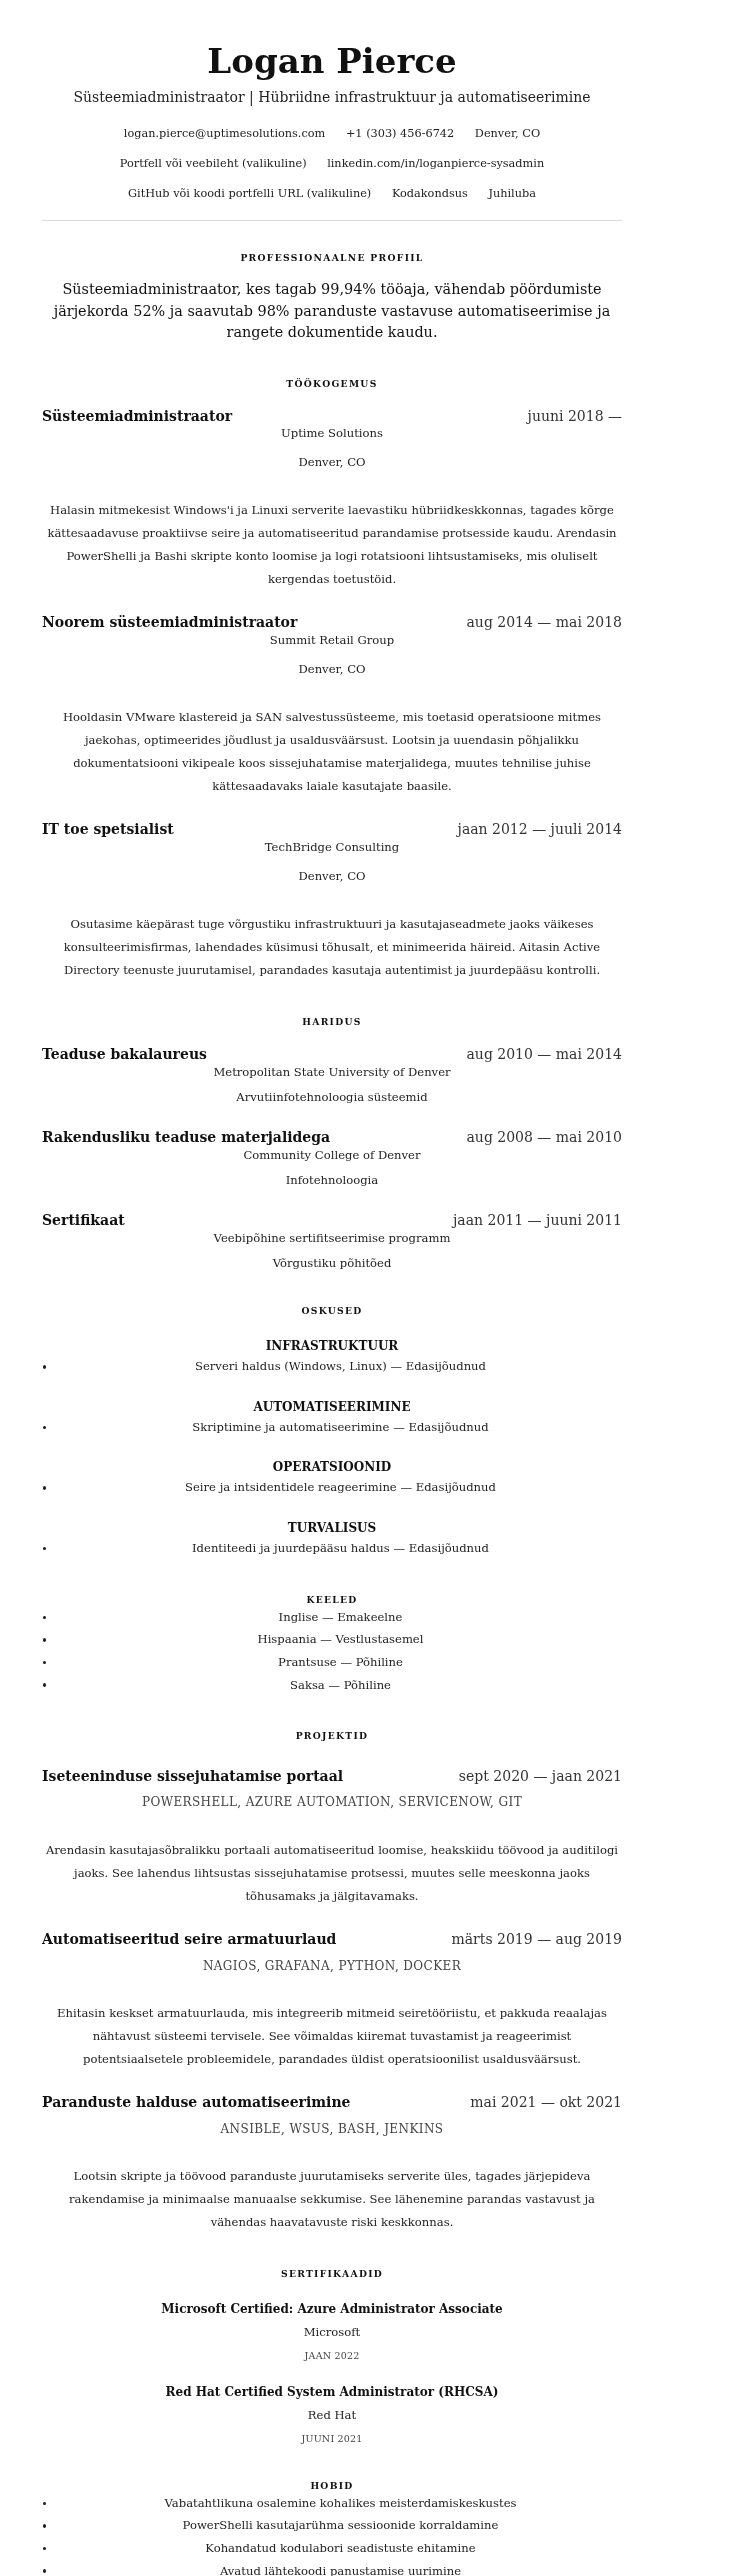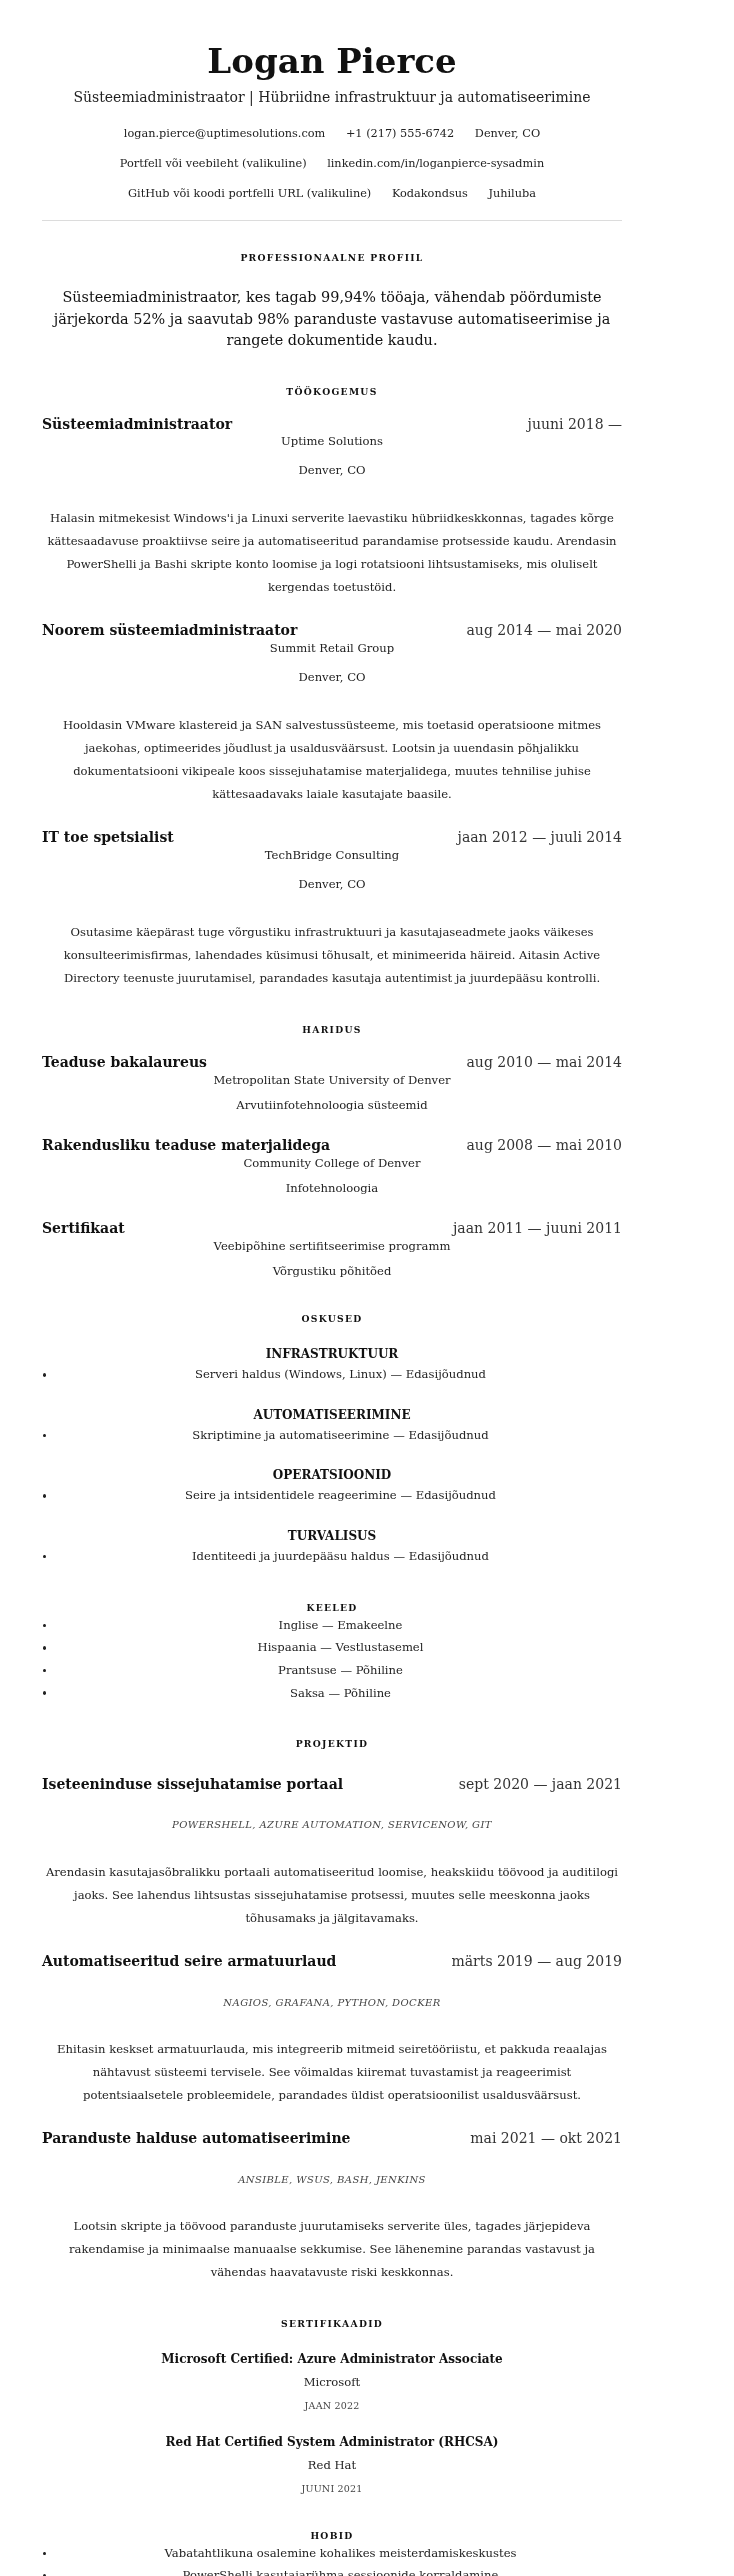--- a/index.html
+++ b/index.html
@@ -47,21 +47,21 @@
     letter-spacing: 1.3px;
     text-transform: uppercase;
     color: #111;
     margin: 0;
     line-height: 12.2px;
   }
   .sec-profile { margin-top: 31px; }
   .profile-text {
     font-size: 14.4px;
     line-height: 21.4px;
-    margin: 23px 0 0 0;
+    margin: 15px 0 0 0;
     color: #111;
   }
   .sec { margin-top: 34px; }
   .entry { position: relative; }
   .entry-head {
     display: flex;
     justify-content: space-between;
     align-items: baseline;
   }
   .entry-title {
@@ -126,27 +126,26 @@
     width: 3.1px;
     height: 3.7px;
     border-radius: 50%;
     background: #222;
   }
   .skill-list { margin-top: 9.8px; }
   .lang-list { margin-top: 8.6px; }
   .proj-entry { margin-top: 24.5px; }
   .proj-entry + .proj-entry { margin-top: 22px; }
   .proj-tech {
-    font-size: 10px;
+    font-size: 12px;
     letter-spacing: 0.4px;
     text-transform: uppercase;
     color: #444;
     line-height: 13.5px;
-    margin-top: 24px;
-    font-style: italic;
+    margin-top: 10px;
   }
   .cert-entry { margin-top: 21px; }
   .cert-entry + .cert-entry { margin-top: 21px; }
   .cert-title {
     font-size: 12px;
     font-weight: bold;
     line-height: 17px;
     color: #111;
   }
   .cert-issuer {
@@ -169,21 +168,21 @@
 <body>
 
 <div class="page">
 
   <header>
     <h1 class="name">Logan Pierce</h1>
     <div class="headline">Süsteemiadministraator | Hübriidne infrastruktuur ja automatiseerimine</div>
 
     <div class="contact-line">
       <span>logan.pierce@uptimesolutions.com</span>
-      <span>+1 (217) 555-6742</span>
+      <span>+1 (303) 456-6742</span>
       <span>Denver, CO</span>
     </div>
     <div class="contact-line">
       <span>Portfell või veebileht (valikuline)</span>
       <span>linkedin.com/in/loganpierce-sysadmin</span>
     </div>
     <div class="contact-line">
       <span>GitHub või koodi portfelli URL (valikuline)</span>
       <span>Kodakondsus</span>
       <span>Juhiluba</span>
@@ -205,21 +204,21 @@
         <span class="entry-date">juuni 2018 —</span>
       </div>
       <div class="entry-sub">Uptime Solutions</div>
       <div class="entry-loc">Denver, CO</div>
       <p class="entry-desc">Halasin mitmekesist Windows'i ja Linuxi serverite laevastiku hübriidkeskkonnas, tagades kõrge kättesaadavuse proaktiivse seire ja automatiseeritud parandamise protsesside kaudu. Arendasin PowerShelli ja Bashi skripte konto loomise ja logi rotatsiooni lihtsustamiseks, mis oluliselt kergendas toetustöid.</p>
     </div>
 
     <div class="entry exp-entry">
       <div class="entry-head">
         <span class="entry-title">Noorem süsteemiadministraator</span>
-        <span class="entry-date">aug 2014 — mai 2020</span>
+        <span class="entry-date">aug 2014 — mai 2018</span>
       </div>
       <div class="entry-sub">Summit Retail Group</div>
       <div class="entry-loc">Denver, CO</div>
       <p class="entry-desc">Hooldasin VMware klastereid ja SAN salvestussüsteeme, mis toetasid operatsioone mitmes jaekohas, optimeerides jõudlust ja usaldusväärsust. Lootsin ja uuendasin põhjalikku dokumentatsiooni vikipeale koos sissejuhatamise materjalidega, muutes tehnilise juhise kättesaadavaks laiale kasutajate baasile.</p>
     </div>
 
     <div class="entry exp-entry">
       <div class="entry-head">
         <span class="entry-title">IT toe spetsialist</span>
         <span class="entry-date">jaan 2012 — juuli 2014</span>

